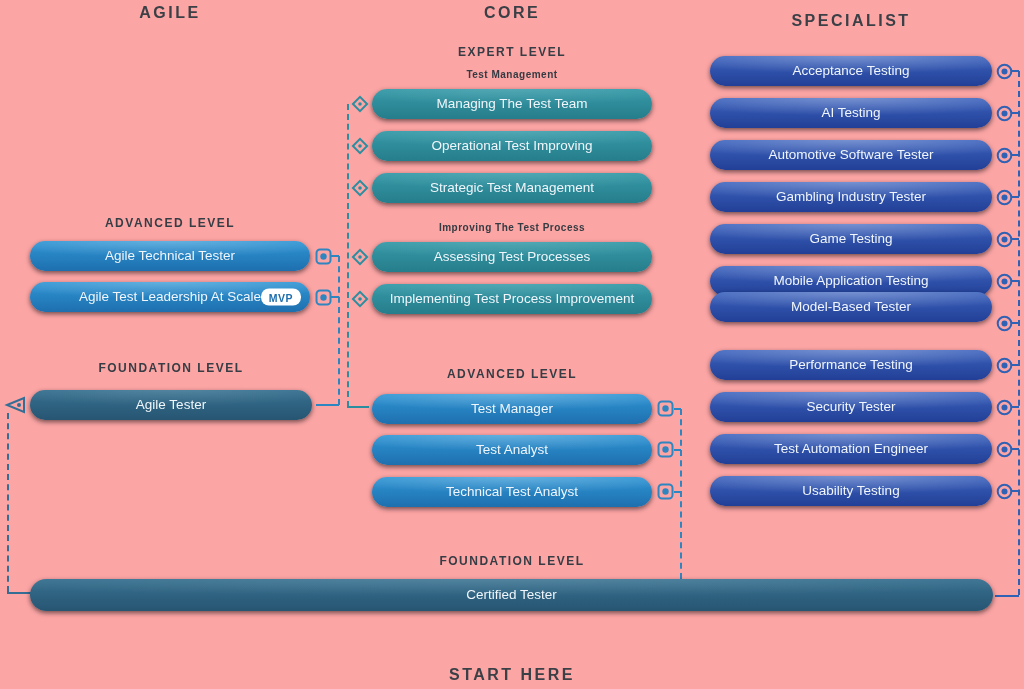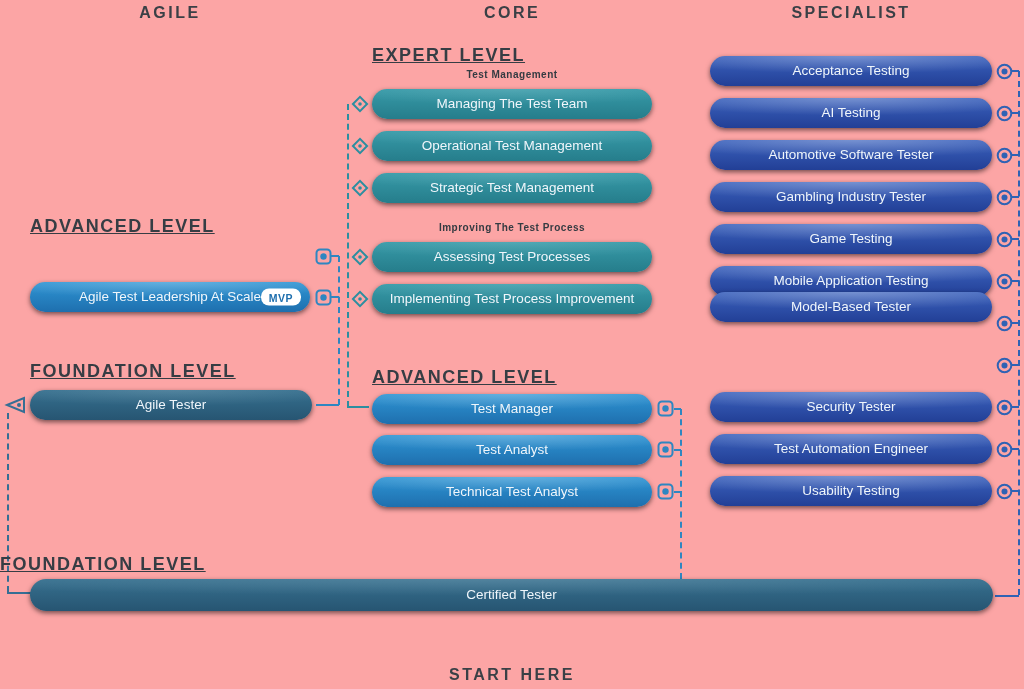--- a/index.html
+++ b/index.html
@@ -5,22 +5,22 @@
   html,body{margin:0;padding:0;background:#000;}
   .canvas{
     position:relative;width:1024px;height:689px;overflow:hidden;
     font-family:"Liberation Sans",sans-serif;background:#fca5a5;
   }
   .col-header{
     position:absolute;text-align:center;font-size:16px;font-weight:700;
     letter-spacing:2.5px;color:#3a4046;
   }
   .lvl-label{
-    position:absolute;font-size:18px;font-weight:700;
-    letter-spacing:1.5px;color:#363d44;text-decoration:underline;
+    position:absolute;text-align:center;font-size:12px;font-weight:700;
+    letter-spacing:1.5px;color:#363d44;
   }
   .grp-label{
     position:absolute;text-align:center;font-size:10px;font-weight:700;
     letter-spacing:.5px;color:#343b42;
   }
   .pill{
     position:absolute;height:30px;border-radius:16px;text-align:center;
     line-height:30px;font-size:13.5px;color:#f0f6fb;cursor:pointer;
     box-shadow:0 2px 5px rgba(0,0,0,.55);
   }
@@ -53,21 +53,21 @@
     font-weight:700;letter-spacing:2.5px;color:#3a4046;
   }
 </style>
 </head>
 <body>
 
 <div class="canvas">
 
   <div class="col-header" style="left:30px;width:280px;top:4px;">AGILE</div>
   <div class="col-header" style="left:372px;width:280px;top:4px;">CORE</div>
-  <div class="col-header" style="left:710px;width:282px;top:4px;">SPECIALIST</div>
+  <div class="col-header" style="left:710px;width:282px;top:12px;">SPECIALIST</div>
 
   <div class="vline-dashed c-teal" style="left:347px;top:104px;height:303px;"></div>
   <div class="hline-solid  c-teal" style="left:347px;top:406px;width:22px;"></div>
 
   <div class="vline-dashed c-blue" style="left:338px;top:256px;height:149px;"></div>
   <div class="hline-solid  c-blue" style="left:316px;top:404px;width:23px;"></div>
   <div class="hline-solid  c-blue" style="left:331px;top:255px;width:8px;"></div>
   <div class="hline-solid  c-blue" style="left:331px;top:296px;width:8px;"></div>
 
   <div class="vline-dashed c-blue" style="left:680px;top:409px;height:170px;"></div>
@@ -76,20 +76,23 @@
   <div class="hline-solid  c-blue" style="left:674px;top:491px;width:7px;"></div>
 
   <div class="vline-dashed c-royal" style="left:1018px;top:71px;height:524px;"></div>
   <div class="hline-solid  c-royal" style="left:995px;top:595px;width:24px;"></div>
 
   <div class="vline-dashed c-steel" style="left:7px;top:413px;height:179px;"></div>
   <div class="hline-solid  c-steel" style="left:7px;top:592px;width:24px;"></div>
 
   <div class="lvl-label" style="left:30px;width:280px;top:216px;">ADVANCED LEVEL</div>
 
+  <div class="pill pill-blue" style="left:30px;top:241px;width:280px;">
+    <span>Agile Technical Tester</span>
+  </div>
   <div class="pill pill-blue" style="left:30px;top:282px;width:280px;">
     <span>Agile Test Leadership At Scale</span>
     <span class="badge">MVP</span>
   </div>
 
   <div class="lvl-label" style="left:30px;width:282px;top:361px;">FOUNDATION LEVEL</div>
   <div class="pill pill-steel" style="left:30px;top:390px;width:282px;">
     <span>Agile Tester</span>
   </div>
 
@@ -107,21 +110,21 @@
       <circle cx="15" cy="9" r="2" fill="#356e94"></circle>
   </svg>
 
   <div class="lvl-label" style="left:372px;width:280px;top:45px;">EXPERT LEVEL</div>
   <div class="grp-label" style="left:372px;width:280px;top:69px;">Test Management</div>
 
   <div class="pill pill-teal" style="left:372px;top:89px;width:280px;">
     <span>Managing The Test Team</span>
   </div>
   <div class="pill pill-teal" style="left:372px;top:131px;width:280px;">
-    <span>Operational Test Management</span>
+    <span>Operational Test Improving</span>
   </div>
   <div class="pill pill-teal" style="left:372px;top:173px;width:280px;">
     <span>Strategic Test Management</span>
   </div>
 
   <div class="grp-label" style="left:372px;width:280px;top:222px;">Improving The Test Process</div>
   <div class="pill pill-teal" style="left:372px;top:242px;width:280px;">
     <span>Assessing Test Processes</span>
   </div>
   <div class="pill pill-teal" style="left:372px;top:284px;width:280px;">
@@ -173,20 +176,21 @@
       <circle cx="8.5" cy="8.5" r="3.2" fill="#2e86c1"></circle>
     </svg>
 
   <div class="pill pill-royal" style="left:710px;top:56px;width:282px;"><span>Acceptance Testing</span></div>
   <div class="pill pill-royal" style="left:710px;top:98px;width:282px;"><span>AI Testing</span></div>
   <div class="pill pill-royal" style="left:710px;top:140px;width:282px;"><span>Automotive Software Tester</span></div>
   <div class="pill pill-royal" style="left:710px;top:182px;width:282px;"><span>Gambling Industry Tester</span></div>
   <div class="pill pill-royal" style="left:710px;top:224px;width:282px;"><span>Game Testing</span></div>
   <div class="pill pill-royal" style="left:710px;top:266px;width:282px;"><span>Mobile Application Testing</span></div>
   <div class="pill pill-royal" style="left:710px;top:292px;width:282px;text-align:center;"><span>Model-Based Tester</span></div>
+  <div class="pill pill-royal" style="left:710px;top:350px;width:282px;"><span>Performance Testing</span></div>
   <div class="pill pill-royal" style="left:710px;top:392px;width:282px;"><span>Security Tester</span></div>
   <div class="pill pill-royal" style="left:710px;top:434px;width:282px;"><span>Test Automation Engineer</span></div>
   <div class="pill pill-royal" style="left:710px;top:476px;width:282px;"><span>Usability Testing</span></div>
 
   <svg class="icon" style="left:996px;top:63px;" width="17" height="17">
       <circle cx="8.5" cy="8.5" r="6.8" fill="none" stroke="#2f62b4" stroke-width="2"></circle>
       <circle cx="8.5" cy="8.5" r="3" fill="#2f62b4"></circle>
     </svg>
   <svg class="icon" style="left:996px;top:105px;" width="17" height="17">
       <circle cx="8.5" cy="8.5" r="6.8" fill="none" stroke="#2f62b4" stroke-width="2"></circle>

